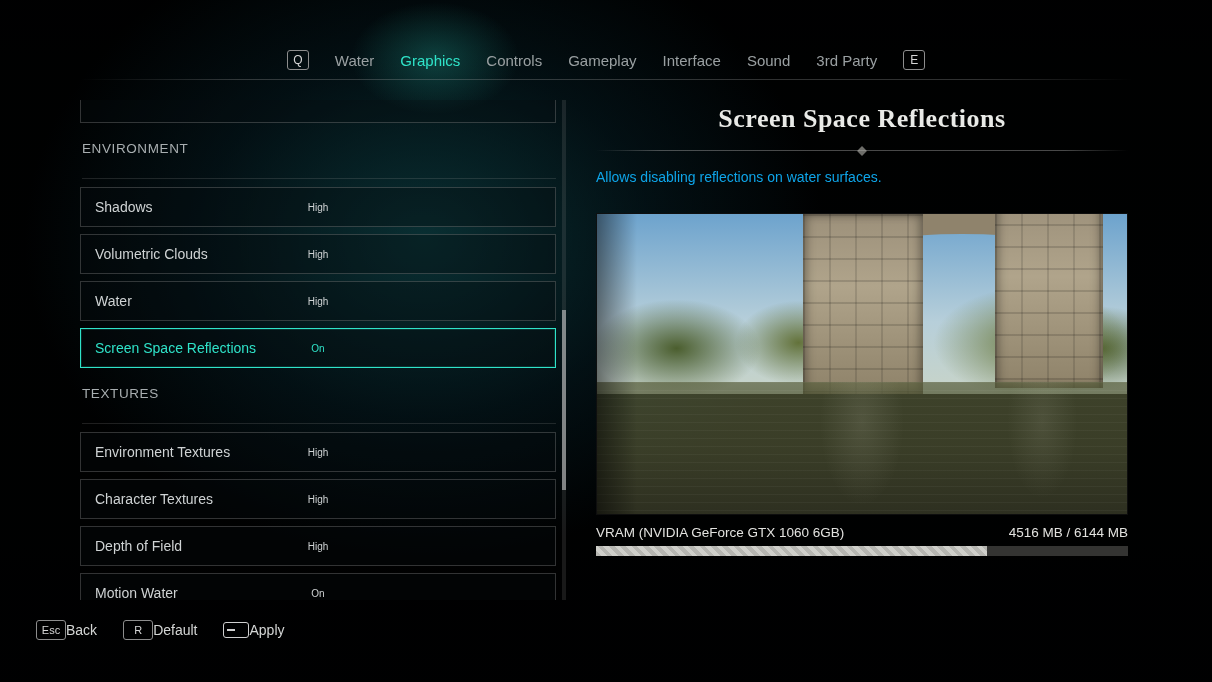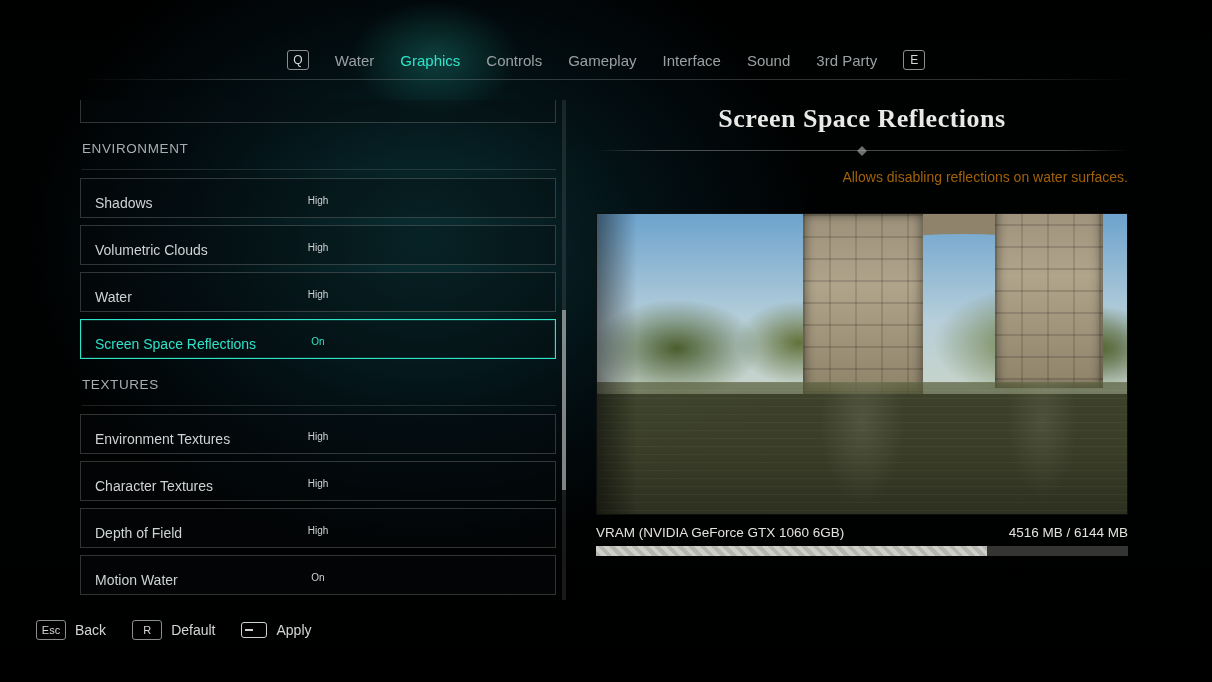--- a/index.html
+++ b/index.html
@@ -65,25 +65,25 @@
     border-top:none;
     margin-bottom:12px;
     background: rgba(8,14,16,0.3);
   }
   .section-header {
     font-size:13.5px;
     letter-spacing:0.6px;
     color:#a8aeb0;
     margin: 18px 0 8px 2px;
     border-bottom:1px solid rgba(140,140,140,0.22);
-    padding-bottom:13px;
+    padding-bottom:22px;
   }
   .opt {
     display:flex;
-    align-items:flex-start;
+    align-items:center;
     height:40px;
     border:1px solid rgba(140,140,140,0.35);
     margin-bottom:7px;
     padding:16px 14px;
     background: rgba(6,12,14,0.35);
     position:relative;
   }
   .opt.selected {
     border:1px solid #2fe3c9;
     box-shadow: 0 0 0 1px rgba(47,227,201,0.15) inset;
@@ -131,21 +131,21 @@
     margin-bottom:18px;
   }
   .detail-divider::after {
     content:"";
     position:absolute; left:50%; top:50%;
     transform:translate(-50%,-50%) rotate(45deg);
     width:7px; height:7px;
     background:#b8b8b0; opacity:0.6;
   }
   .detail-desc {
-    font-size:14px; text-align:right; color:#a16207;
+    font-size:14px; text-align:left; color:#0ea5e9;
     margin-bottom:28px;
   }
   .preview {
     width:532px; height:302px;
     position:relative;
     border:1px solid rgba(15,15,15,0.9);
     overflow:hidden;
   }
   .preview .sky {
     position:absolute; left:0; right:0; top:0; height:60%;
@@ -212,21 +212,21 @@
   }
 
   
   .footer {
     position:absolute;
     left:36px; bottom:42px;
     display:flex; align-items:center; gap:26px;
     font-size:14px; color:#d4d6d5;
   }
   .footer .key { height:20px; padding:0 3px; width:auto; min-width:30px; font-size:11px; }
-  .footer .ctrl { display:flex; align-items:center; gap:9px; cursor:pointer;text-align:right; }
+  .footer .ctrl { display:flex; align-items:center; cursor:pointer;text-align:right; }
   .apply-icon {
     width:26px; height:16px;
     border:1.5px solid #d0d0d0; border-radius:3px;
     display:inline-flex; align-items:center; justify-content:flex-start;
     padding-left:3px;
   }
   .apply-icon::before { content:""; width:8px; height:2px; background:#d0d0d0; }
 </style>
 </head>
 <body>

